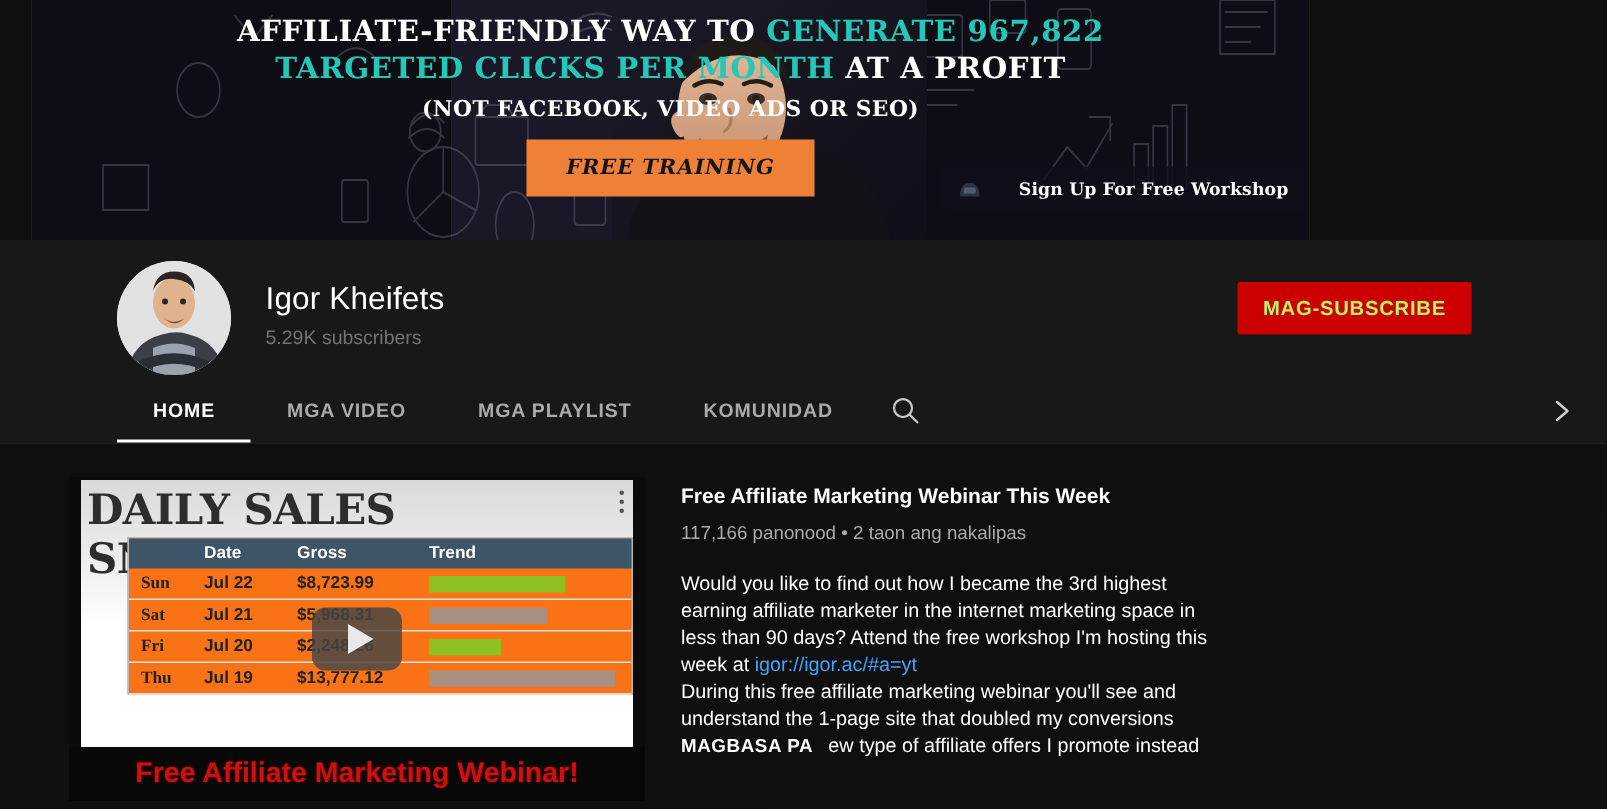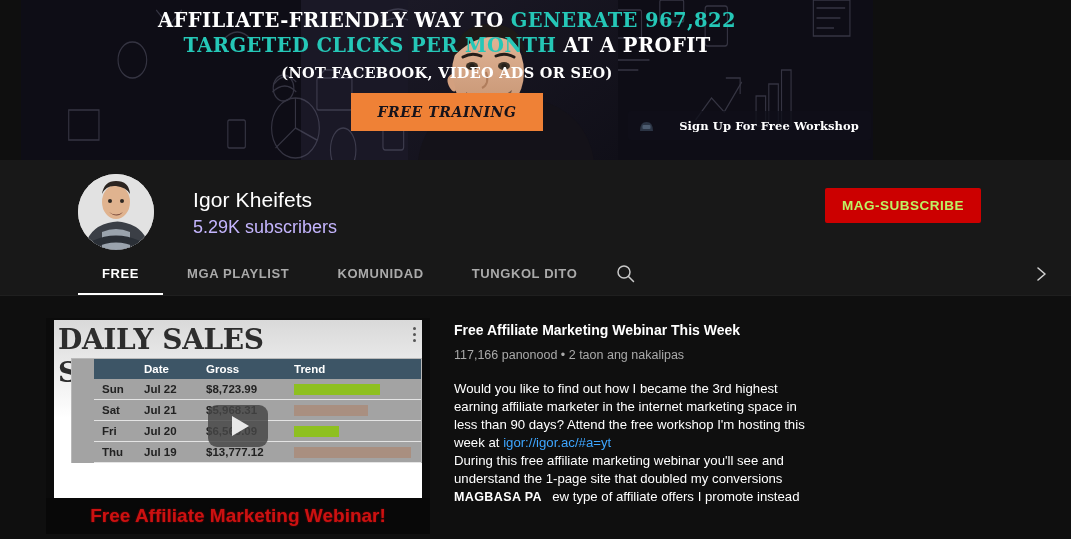--- a/index.html
+++ b/index.html
@@ -79,26 +79,26 @@
     position: relative;
     height: 92px; background: #181818;
     padding: 14px 0 0 78px;
     display: flex; align-items: flex-start;
   }
   .avatar {
     width: 76px; height: 76px; border-radius: 50%;
     overflow: hidden; flex: 0 0 auto; background: #d8d8d8;
   }
   .avatar svg { display: block; }
-  .chan-meta { margin-left: 39px; padding-top: 14px; }
+  .chan-meta { margin-left: 23px; padding-top: 14px; }
   .chan-name {
     color: #fff; font-size: 21px; font-weight: normal; letter-spacing: .1px;
   }
   .chan-subs {
-    color: #c4b5fd; font-size: 18px; margin-top: 5px;
+    color: #737373; font-size: 13px; margin-top: 5px;
   }
   .sub-btn {
     position: absolute; right: 90px; top: 28px;
     background: #cc0000; color: #bef264;
     border: none; border-radius: 2px;
     padding: 10px 17px;
     font-size: 13.5px; font-weight: bold; letter-spacing: .5px;
     font-family: "Liberation Sans", sans-serif;
     cursor: pointer;
   }
@@ -146,35 +146,34 @@
     font-family: "DejaVu Serif", serif;
     font-size: 28px; font-weight: bold; letter-spacing: -.4px;
     color: #2d2d2d;
   }
   .kebab { position: absolute; right: 14px; top: 9px; }
   .kebab i {
     display: block; width: 3px; height: 3px; border-radius: 50%;
     background: #555; margin-bottom: 3px;
   }
   .snap-table {
-    position: absolute; left: 25px; right: 8px; top: 40px;
+    position: absolute; left: 39px; right: 8px; top: 40px;
     border: 1px solid #b9b9b9; border-bottom: none;
-    background: #a3a3a3;
-    padding-left: 22px;
+    background: #f97316;
   }
   .snap-head {
     display: flex; background: #3d5566; color: #fff;
     font-size: 11.5px; font-weight: bold; padding: 4px 8px;
   }
   .snap-row {
     display: flex; align-items: center;
     font-size: 11.5px; color: #222; padding: 4px 8px;
     font-weight: bold; border-bottom: 1px solid #e4e4e4;
   }
-  .c-day { width: 42px; }
+  .c-day { width: 42px; font-family: Liberation Serif, serif; }
   .c-date { width: 62px; }
   .c-gross { width: 88px; }
   .c-trend { flex: 1; }
   .bar { height: 11px; display: block; }
   .red-caption {
     position: absolute; left: 0; right: 0; bottom: 0;
     height: 36px; background: #080808;
     display: flex; align-items: center; justify-content: center;
     color: #cc1111; font-size: 19px; font-weight: bold;
     font-family: "Liberation Sans", sans-serif;
@@ -320,30 +319,30 @@
   </div>
   <div class="chan-meta">
     <div class="chan-name">Igor Kheifets</div>
     <div class="chan-subs">5.29K subscribers</div>
   </div>
   <button class="sub-btn">MAG-SUBSCRIBE</button>
 </div>
 
 <div class="tabbar">
   <div class="tab active">
-      <span>FREE</span>
+      <span>HOME</span>
+    </div>
+  <div class="tab">
+      <span>MGA VIDEO</span>
     </div>
   <div class="tab">
       <span>MGA PLAYLIST</span>
     </div>
   <div class="tab">
       <span>KOMUNIDAD</span>
-    </div>
-  <div class="tab">
-      <span>TUNGKOL DITO</span>
     </div>
   <div class="tab-icon">
     <svg width="19" height="19" viewBox="0 0 19 19">
       <circle cx="8" cy="8" r="6" stroke="#c9c9c9" stroke-width="1.5" fill="none"></circle>
       <path d="M12.5 12.5 L17.5 17.5" stroke="#c9c9c9" stroke-width="1.5" stroke-linecap="round"></path>
     </svg>
   </div>
   <div class="tab-arrow">
     <svg width="13" height="16" viewBox="0 0 13 16">
       <path d="M3 2 L10 8 L3 14" stroke="#d0d0d0" stroke-width="1.6" fill="none" stroke-linecap="round" stroke-linejoin="round"></path>
@@ -392,21 +391,21 @@
           <span class="c-day">Sat</span>
           <span class="c-date">Jul 21</span>
           <span class="c-gross">$5,968.31</span>
           <span class="c-trend">
               <i class="bar" style="width:62%;background:#a98f80"></i>
             </span>
         </div>
         <div class="snap-row">
           <span class="c-day">Fri</span>
           <span class="c-date">Jul 20</span>
-          <span class="c-gross">$6,569.09</span>
+          <span class="c-gross">$2,248.26</span>
           <span class="c-trend">
               <i class="bar" style="width:38%;background:#8ec020"></i>
             </span>
         </div>
         <div class="snap-row">
           <span class="c-day">Thu</span>
           <span class="c-date">Jul 19</span>
           <span class="c-gross">$13,777.12</span>
           <span class="c-trend">
               <i class="bar" style="width:98%;background:#a98f80"></i>

